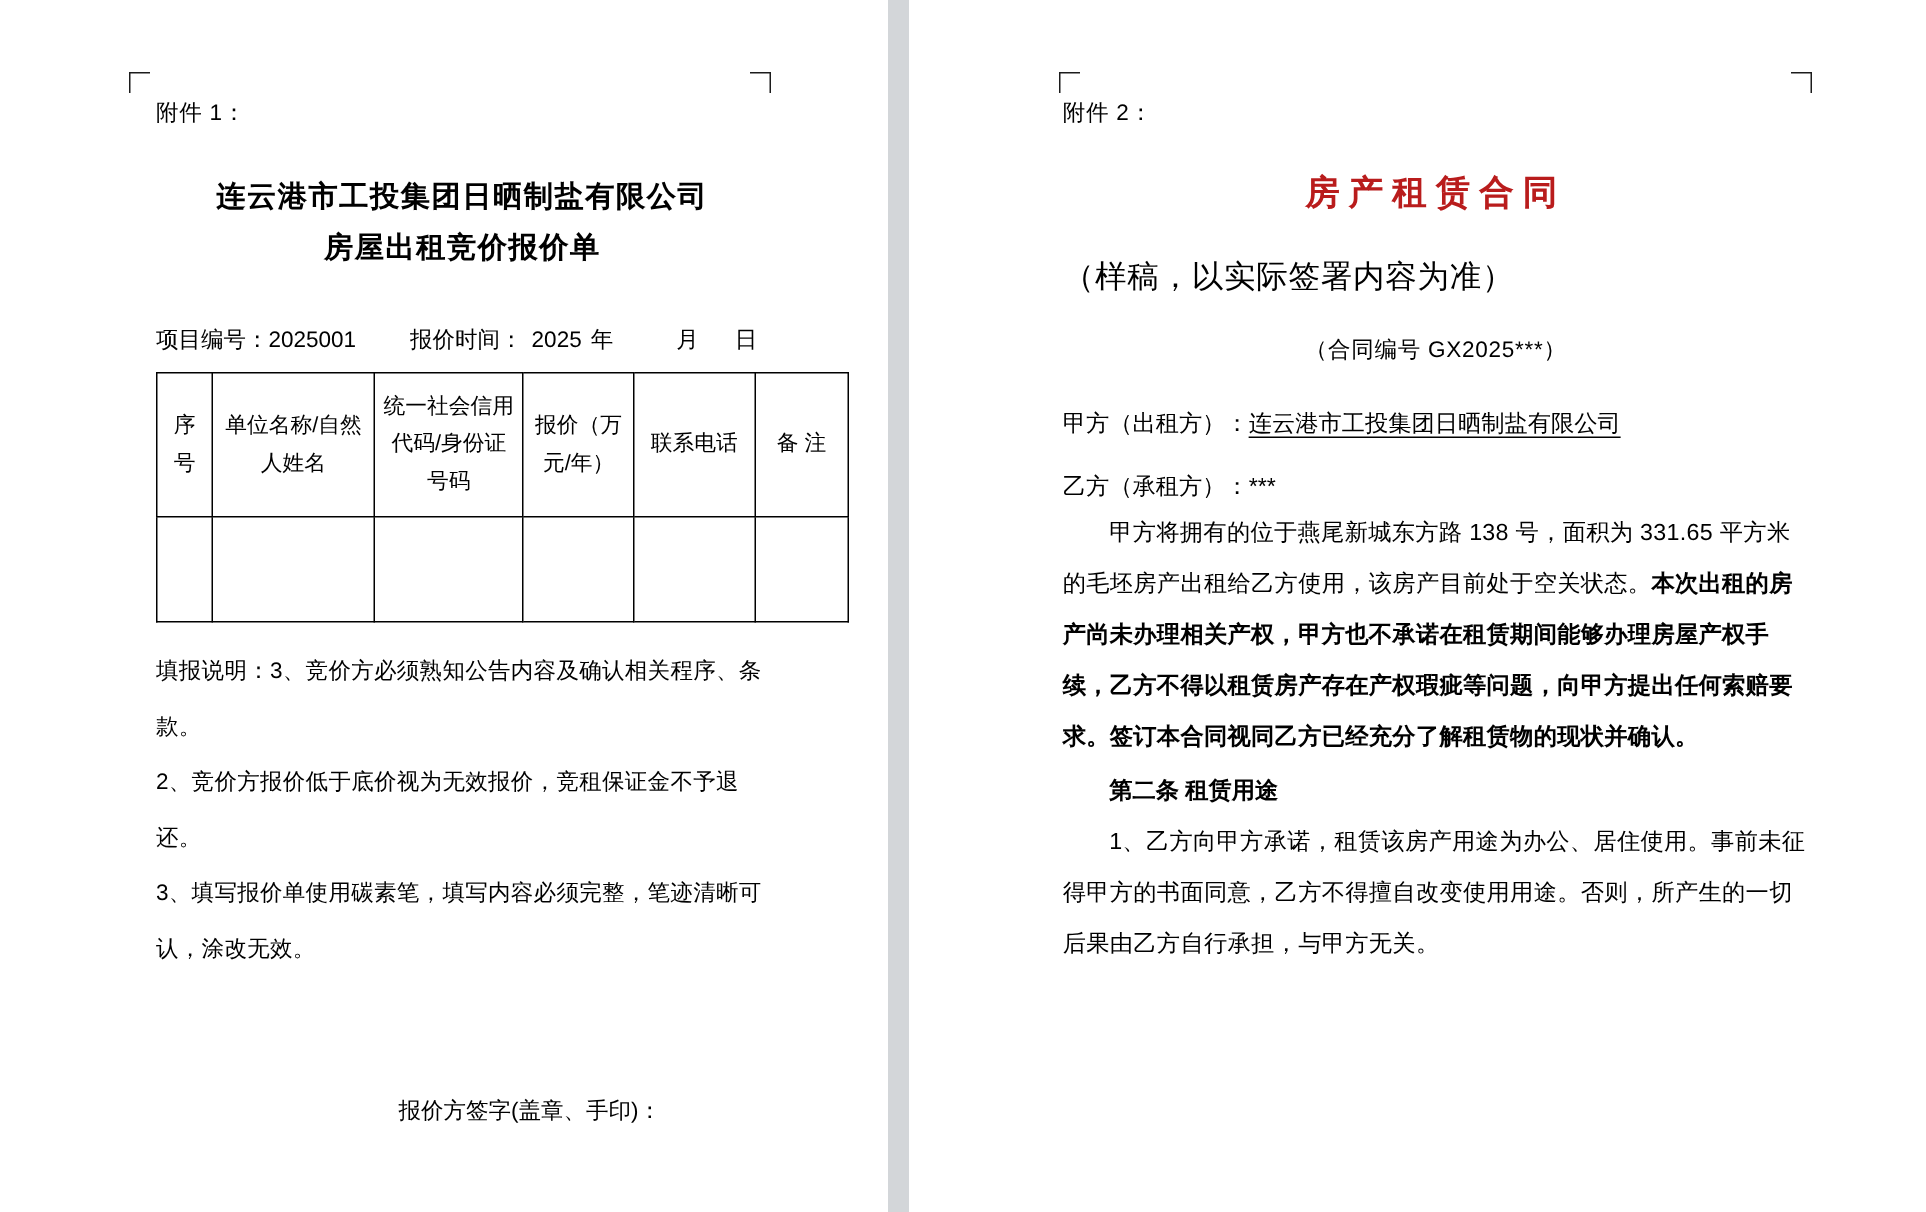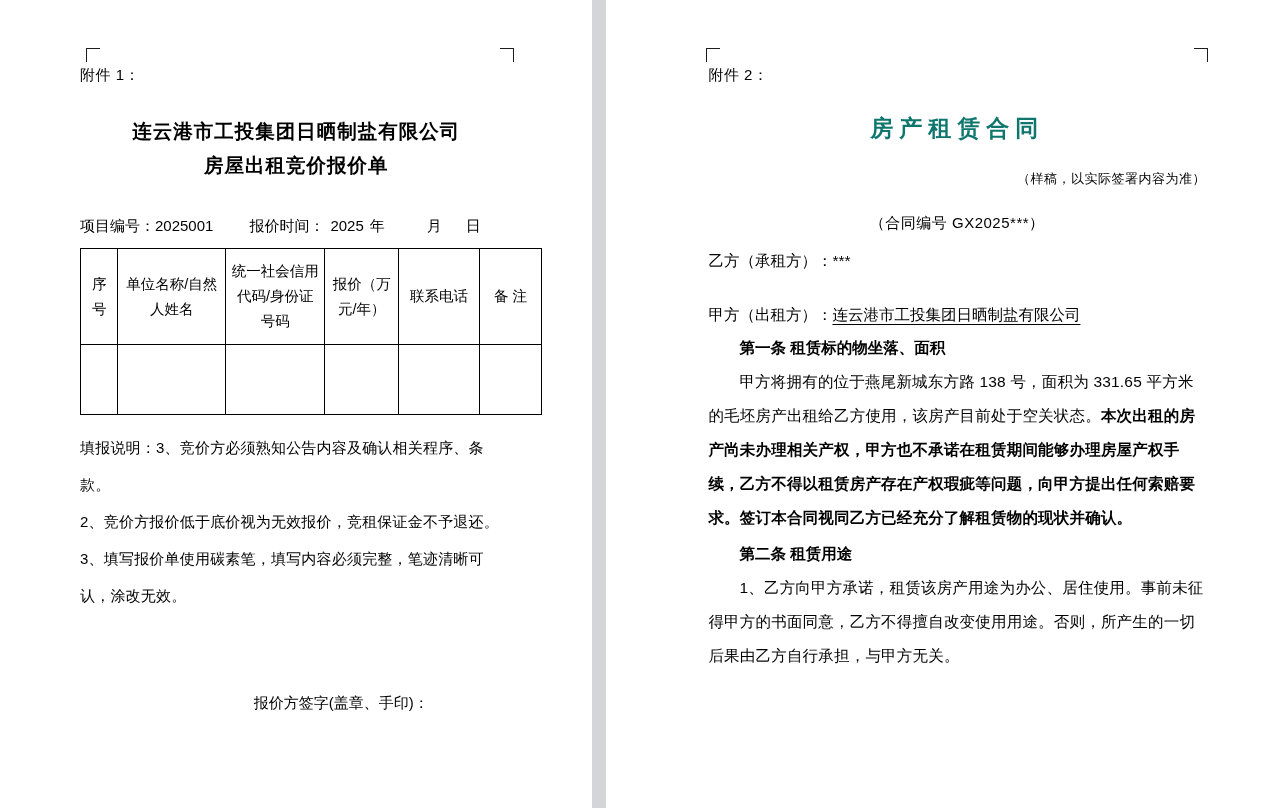--- a/index.html
+++ b/index.html
@@ -29,21 +29,21 @@
   .mark {
     position: absolute;
     width: 14px; height: 14px;
   }
   .mark.tl { border-left: 1px solid #1c1c1c; border-top: 1px solid #1c1c1c; }
   .mark.tr { border-right: 1px solid #1c1c1c; border-top: 1px solid #1c1c1c; }
 
   
   .l-body {
     position: absolute;
-    left: 80px; top: 66px; right: 80px;
+    left: 104px; top: 66px; right: 80px;
     color: #000;
   }
   .attach-label {
     font-family: "Liberation Sans", sans-serif;
     font-size: 15px;
     letter-spacing: .5px;
     margin-bottom: 30px;
   }
   .l-title {
     text-align: center;
@@ -101,30 +101,30 @@
   }
 
   
   .r-body {
     position: absolute;
     left: 102px; top: 66px; right: 78px;
     color: #000;
   }
   .r-title {
     text-align: center;
-    color: #0f766e;
+    color: #b91c1c;
     font-weight: bold;
     font-size: 23px;
     font-family: Liberation Serif, serif;
     letter-spacing: 6px;
     margin-top: 28px;
   }
   .r-sub {
-    text-align: right;
-    font-size: 13px;
+    text-align: left;
+    font-size: 21px;
     margin-top: 26px;
     letter-spacing: .5px;
   }
   .r-sub2 {
     text-align: center;
     font-size: 15px;
     margin-top: 26px;
     letter-spacing: .5px;
   }
   .party {
@@ -217,29 +217,28 @@
     <div class="mark tl" style="left:100px; top:48px;"></div>
     <div class="mark tr" style="right:76px; top:48px;"></div>
 
     <div class="r-body">
       <div class="attach-label" style="margin-bottom:0">附件 2：</div>
 
       <div class="r-title">房产租赁合同</div>
       <div class="r-sub">（样稿，以实际签署内容为准）</div>
       <div class="r-sub2">（合同编号 GX2025***）</div>
 
+      <div class="party">
+        <span>甲方（出租方）：</span><span class="ul">连云港市工投集团日晒制盐有限公司</span>
+      </div>
       <div class="party" style="margin-top:14px">
         <span>乙方（承租方）：</span><span>***</span>
       </div>
-      <div class="party">
-        <span>甲方（出租方）：</span><span class="ul">连云港市工投集团日晒制盐有限公司</span>
-      </div>
-
-
-      <div class="clause-h">第一条  租赁标的物坐落、面积</div>
+
+
       <div class="para tight"><span>甲方将拥有的位于燕尾新城东方路 138 号，面积为 331.65 平方米的毛坯房产出租给乙方使用，该房产目前处于空关状态。</span><b>本次出租的房产尚未办理相关产权，甲方也不承诺在租赁期间能够办理房屋产权手续，乙方不得以租赁房产存在产权瑕疵等问题，向甲方提出任何索赔要求。签订本合同视同乙方已经充分了解租赁物的现状并确认。</b></div>
 
       <div class="clause-h">第二条  租赁用途</div>
       <div class="para tight">1、乙方向甲方承诺，租赁该房产用途为办公、居住使用。事前未征得甲方的书面同意，乙方不得擅自改变使用用途。否则，所产生的一切后果由乙方自行承担，与甲方无关。</div>
 
     </div>
   </div>
 
 </div>
 

